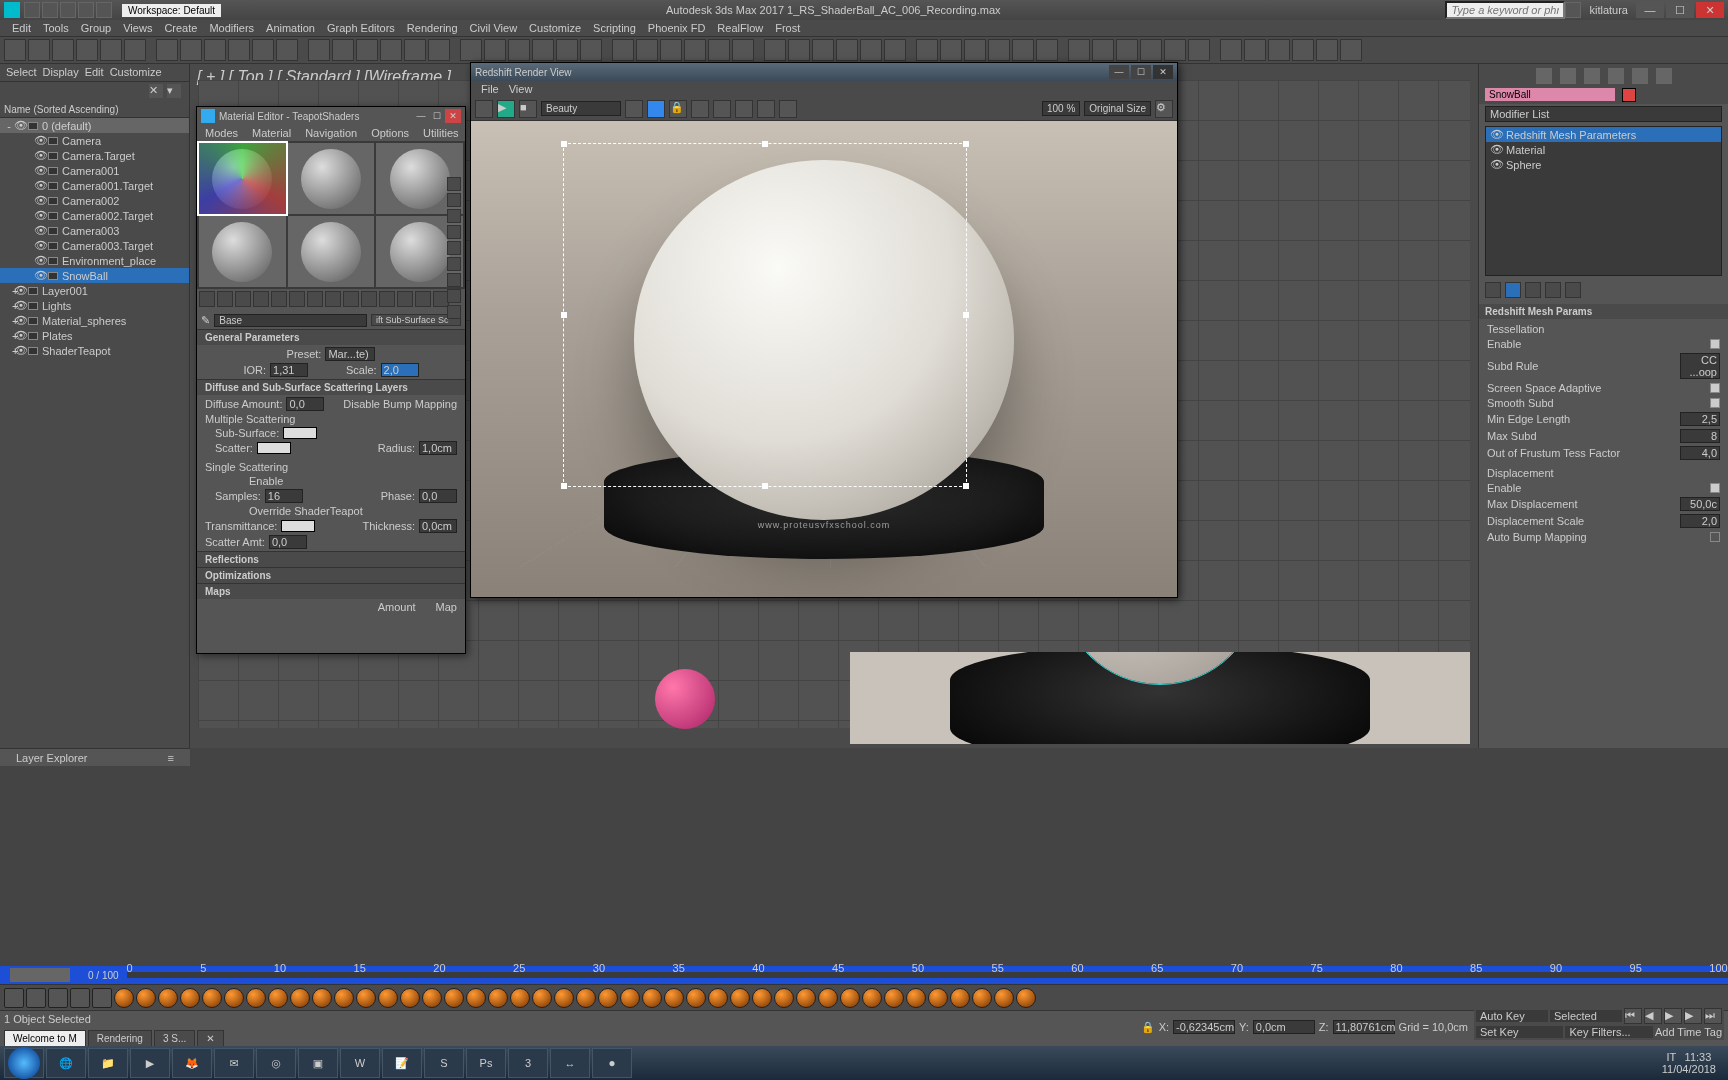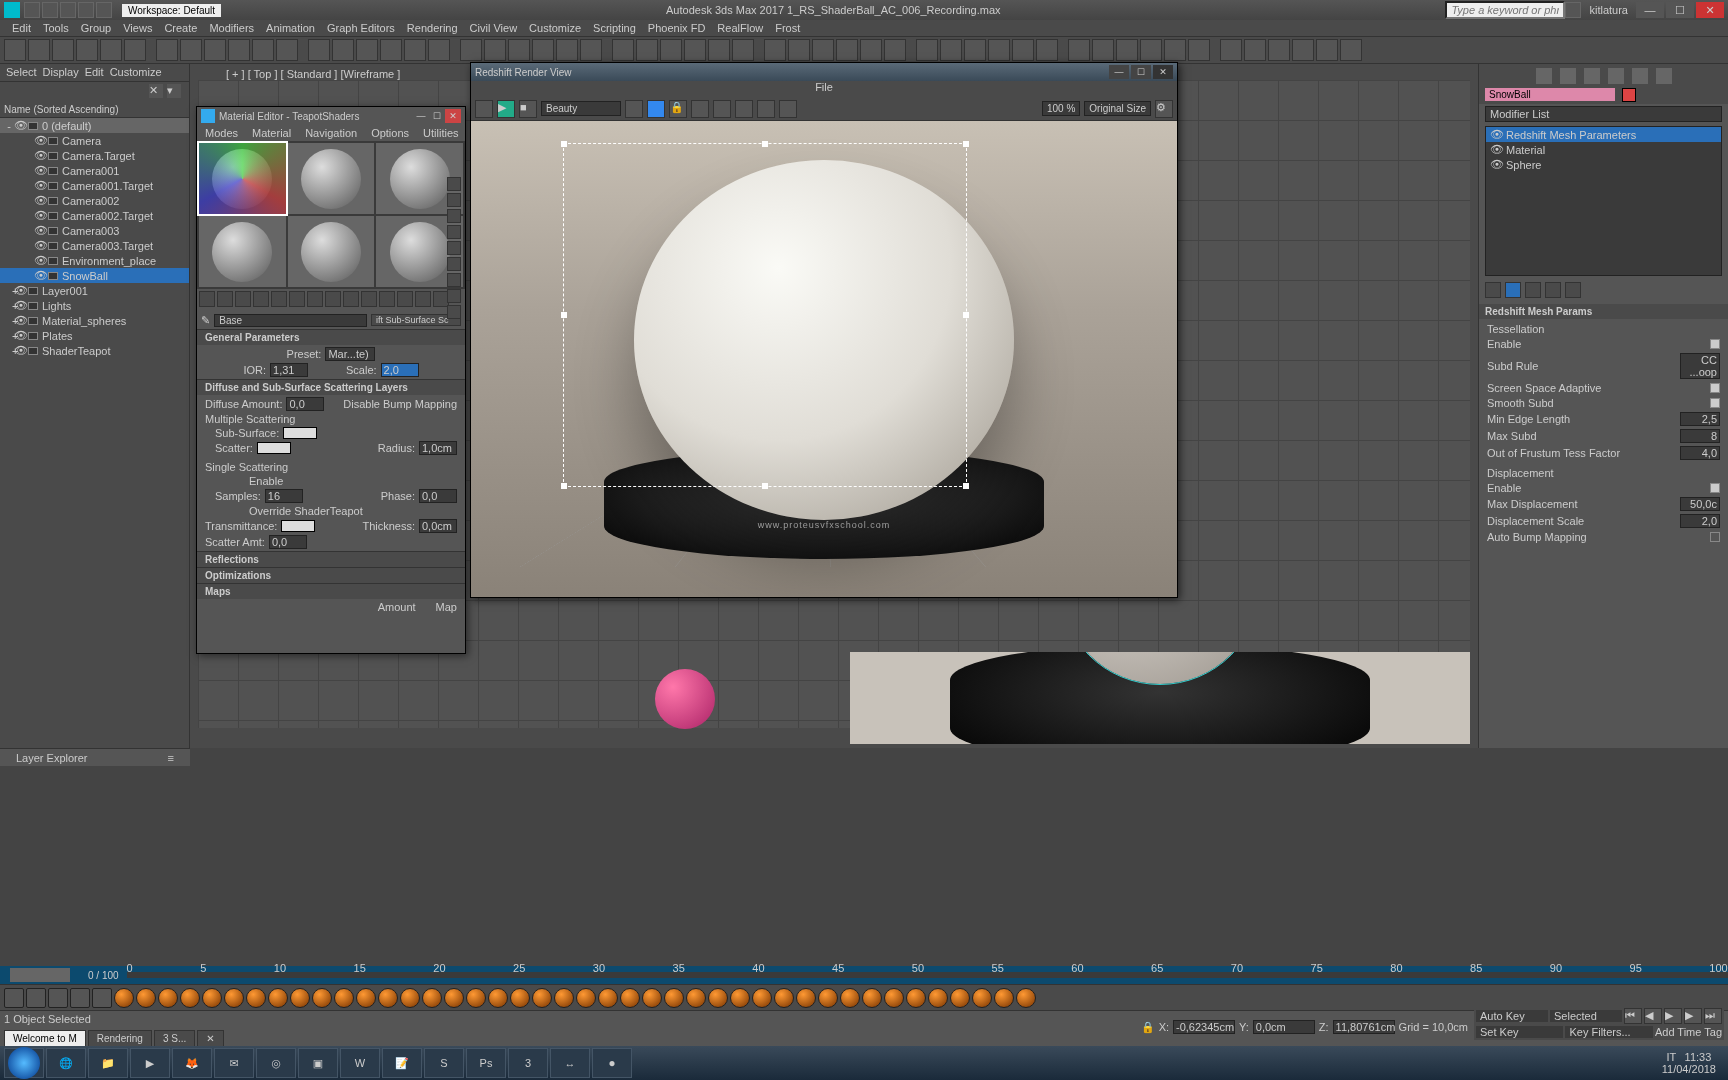--- a/index.html
+++ b/index.html
@@ -30,21 +30,21 @@
 .outline .row { display: flex; align-items: center; padding: 1px 2px; gap: 2px; }
 .outline .row .tw { width: 10px; text-align: center; }
 .outline .row .eye { width: 12px; }
 .outline .row .box { width: 10px; height: 8px; border: 1px solid #888; background: #333; }
 .outline .row.sel { background: #2a6fb8; }
 .outline .row.act { background: #666; }
 .outline .row .name { margin-left: 2px; }
 .lv0 { padding-left: 4px; } .lv1 { padding-left: 10px; } .lv2 { padding-left: 30px; }
 .layerbar { height: 18px; background: #555; border-top: 1px solid #333; display: flex; align-items: center; padding: 0 16px; font-size: 10px; justify-content: space-between; }
 .viewport { flex: 1; position: relative; background: #4a4a4a; }
-.vplabel { position: absolute; top: 4px; left: 36px; font-size: 11px; color: #ccc; }
+.vplabel { position: absolute; top: 4px; left: 7px; font-size: 16px; color: #ccc; font-style: italic; }
 .grid { position: absolute; inset: 16px 8px 20px 8px; background: #525252; background-image: linear-gradient(#444 1px,transparent 1px),linear-gradient(90deg,#444 1px,transparent 1px); background-size: 40px 40px; }
 .lowervp { position: absolute; left: 660px; right: 8px; top: 588px; bottom: 4px; background: #c8c2ba; display:flex; align-items:center; justify-content:center; overflow:hidden; }
 .lvbase { position:absolute; bottom:-20px; width:420px; height:120px; background:radial-gradient(ellipse at 50% 40%,#333,#000); border-radius:50%/30%; }
 .lvball { position:absolute; bottom:60px; width:200px; height:200px; border-radius:50%; background:radial-gradient(circle at 35% 30%,#e8e4de,#9a938b); outline:1px solid #3cc; }
 .pinksphere { position: absolute; left: 465px; top: 605px; width: 60px; height: 60px; border-radius: 50%; background: radial-gradient(circle at 30% 30%, #f7a, #a26); }
 .rightpanel { width: 250px; background: #555; border-left: 1px solid #333; display: flex; flex-direction: column; }
 .rpan-top { height: 22px; background: #4a4a4a; display: flex; gap: 8px; padding: 4px; justify-content: center; }
 .rpan-top .rtb { width: 16px; height: 16px; background: #666; }
 .rpan-name { background: #4a4a4a; padding: 2px 6px; }
 .rpan-name .field { background: #d8a; color: #000; padding: 1px 4px; font-size: 10px; display: inline-block; width: 130px; }
@@ -91,36 +91,36 @@
 .mparam { display: flex; align-items: center; gap: 4px; }
 .mparam .ml { }
 .mparam .ms { width: 38px; background: #3a3a3a; border: 1px solid #222; padding: 0 2px; }
 .mparam .ms.sel { background: #2a6fb8; }
 .mparam .sw { width: 34px; height: 12px; background: #ddd; border: 1px solid #000; }
 .renderview { position: absolute; z-index: 60; width: 708px; height: 536px; background: #555; border: 1px solid #000; box-shadow: 2px 2px 8px rgba(0,0,0,.6); display: flex; flex-direction: column; }
 .rvtitle { height: 18px; background: linear-gradient(#5a6a78,#3a4a58); display: flex; align-items: center; padding: 0 4px; }
 .rvtitle .rttl { flex: 1; font-size: 10px; }
 .rvtitle .wb { width: 20px; height: 14px; text-align: center; background: #444; margin-left: 2px; font-size: 9px; line-height: 14px; }
 .rvtitle .wb.close { background: #333; }
-.rvmenu { height: 16px; display: flex; gap: 10px; padding: 0 10px; align-items: center; font-size: 10px; background: #4a4a4a; flex-direction: column; }
+.rvmenu { height: 16px; display: flex; gap: 10px; padding: 0 10px; align-items: center; font-size: 10px; background: #4a4a4a; }
 .rvtb { height: 24px; background: #4a4a4a; border-bottom: 1px solid #333; display: flex; align-items: center; gap: 4px; padding: 0 4px; }
 .rvtb .rb { width: 18px; height: 18px; background: #555; border: 1px solid #333; }
 .rvtb .rb.play { background: #2a8; }
 .rvtb .rb.ipr { background: #38e; }
 .rvtb .dd { background: #3a3a3a; border: 1px solid #222; padding: 1px 4px; font-size: 10px; }
 .rvimg { flex: 1; background: #b8b0a4; position: relative; overflow: hidden; }
 .rvimg .floor { position: absolute; inset: 0; background: linear-gradient(180deg,#c8c0b4 0%,#aaa298 40%,#8a8278 100%); }
 .rvimg .tile { position:absolute; inset:0; background-image: linear-gradient(#999 1px,transparent 1px),linear-gradient(90deg,#999 1px,transparent 1px); background-size:180px 180px; transform:perspective(600px) rotateX(70deg) translateY(-100px); opacity:.4; transform-origin:50% 100%; }
 .rvimg .snowball { position: absolute; left: 50%; top: 46%; transform: translate(-50%,-50%); width: 380px; height: 360px; border-radius: 50%; background: radial-gradient(circle at 38% 30%, #fafaf6, #e0ddd6 50%, #a8a298 90%); box-shadow: 0 40px 60px rgba(0,0,0,.3); }
 .rvimg .base { position: absolute; left: 50%; bottom: 8%; transform: translateX(-50%); width: 440px; height: 110px; background: radial-gradient(ellipse at 50% 40%, #444, #000); border-radius: 50%/30%; }
 .rvimg .basetext { position:absolute; left:50%; bottom:14%; transform:translateX(-50%); color:#ccc; font-size:9px; letter-spacing:1px; }
 .rvimg .region { position: absolute; left: 92px; top: 22px; width: 404px; height: 344px; border: 1px dashed #fff; }
 .rvimg .handle { position: absolute; width: 6px; height: 6px; background: #fff; }
 .bottom { position: absolute; left: 0; right: 0; bottom: 0; }
-.timeline { height: 18px; background: #0c4a6e; display: flex; align-items: center; }
+.timeline { height: 18px; background: #1d4ed8; display: flex; align-items: center; }
 .timeline .slider { width: 60px; height: 14px; background: #666; margin: 0 10px; }
 .timeline .frame { padding: 0 8px; font-size: 10px; }
 .timeline .track { flex: 1; height: 6px; background: #3a3a3a; position: relative; }
 .timeline .ticks { position: absolute; inset: -10px 0 0 0; display: flex; justify-content: space-between; font-size: 9px; color: #aaa; }
 .btmtb { height: 26px; background: #4a4a4a; display: flex; align-items: center; gap: 2px; padding: 0 4px; border-top: 1px solid #333; }
 .btmtb .bb { width: 20px; height: 20px; border-radius: 50%; background: radial-gradient(circle at 35% 30%, #f93, #730); border: 1px solid #222; }
 .btmtb .bb.play { border-radius: 2px; }
 .status { height: 16px; background: #555; border-top: 1px solid #333; display: flex; align-items: center; font-size: 10px; padding: 0 4px; gap: 10px; }
 .tabs2 { height: 20px; background: #555; display: flex; align-items: end; padding: 0 4px; gap: 2px; }
 .tabs2 .tab { background: #4a4a4a; padding: 2px 8px; font-size: 10px; border: 1px solid #333; border-bottom: none; }

